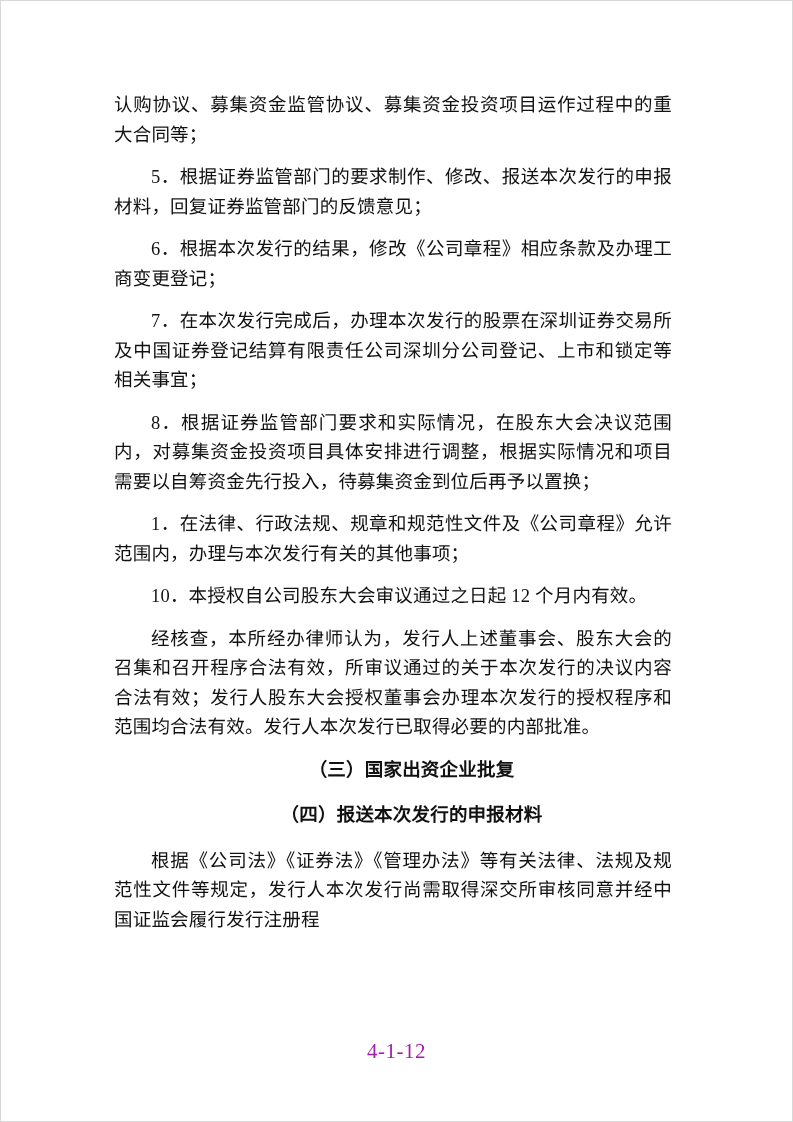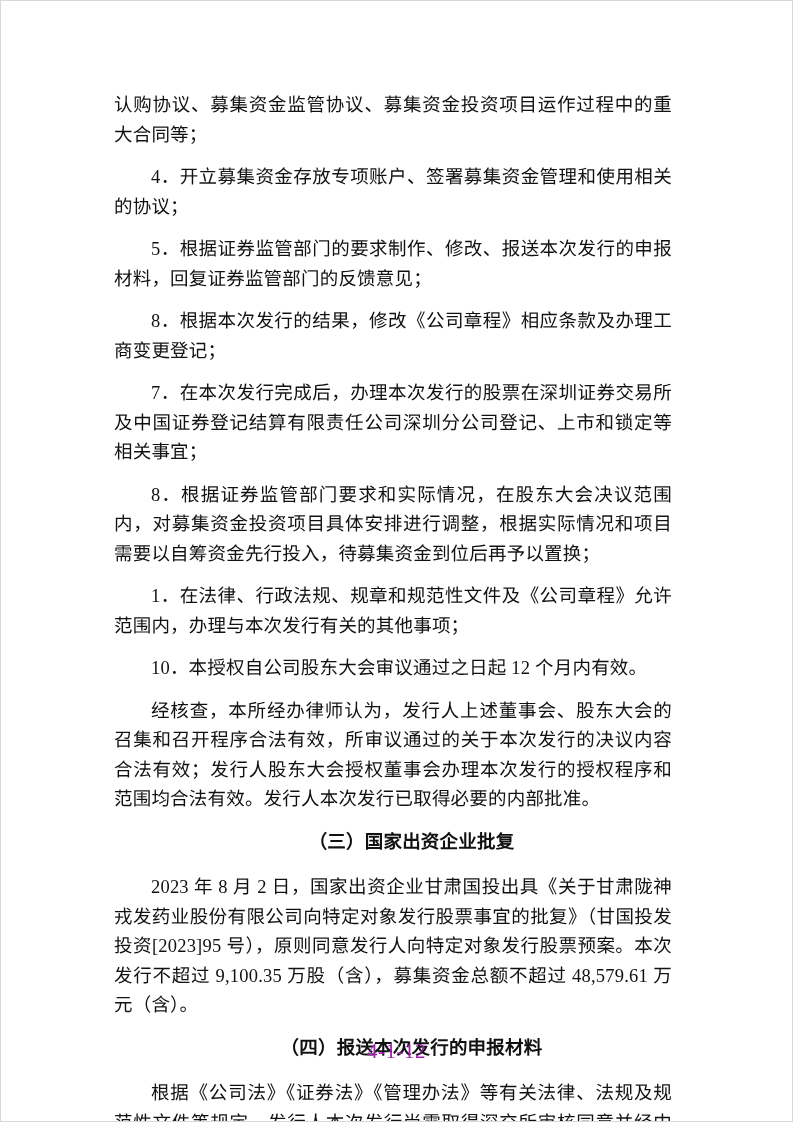--- a/index.html
+++ b/index.html
@@ -52,27 +52,25 @@
     letter-spacing: 0.5px;
     color: #a21caf;
   }
 </style>
 </head>
 <body>
 
 <div class="page">
   <div class="doc-content">
     <p class="para">认购协议、募集资金监管协议、募集资金投资项目运作过程中的重大合同等；</p>
-    <p class="para indent">4．开立募集资金存放专项账户、签署募集资金管理和使用相关的协议；</p>
     <p class="para indent">5．根据证券监管部门的要求制作、修改、报送本次发行的申报材料，回复证券监管部门的反馈意见；</p>
-    <p class="para indent">8．根据本次发行的结果，修改《公司章程》相应条款及办理工商变更登记；</p>
+    <p class="para indent">6．根据本次发行的结果，修改《公司章程》相应条款及办理工商变更登记；</p>
     <p class="para indent">7．在本次发行完成后，办理本次发行的股票在深圳证券交易所及中国证券登记结算有限责任公司深圳分公司登记、上市和锁定等相关事宜；</p>
     <p class="para indent">8．根据证券监管部门要求和实际情况，在股东大会决议范围内，对募集资金投资项目具体安排进行调整，根据实际情况和项目需要以自筹资金先行投入，待募集资金到位后再予以置换；</p>
     <p class="para indent">1．在法律、行政法规、规章和规范性文件及《公司章程》允许范围内，办理与本次发行有关的其他事项；</p>
     <p class="para indent">10．本授权自公司股东大会审议通过之日起 12 个月内有效。</p>
     <p class="para indent">经核查，本所经办律师认为，发行人上述董事会、股东大会的召集和召开程序合法有效，所审议通过的关于本次发行的决议内容合法有效；发行人股东大会授权董事会办理本次发行的授权程序和范围均合法有效。发行人本次发行已取得必要的内部批准。</p>
     <p class="para heading indent">（三）国家出资企业批复</p>
-    <p class="para indent">2023 年 8 月 2 日，国家出资企业甘肃国投出具《关于甘肃陇神戎发药业股份有限公司向特定对象发行股票事宜的批复》（甘国投发投资[2023]95 号），原则同意发行人向特定对象发行股票预案。本次发行不超过 9,100.35 万股（含），募集资金总额不超过 48,579.61 万元（含）。</p>
     <p class="para heading indent">（四）报送本次发行的申报材料</p>
     <p class="para indent">根据《公司法》《证券法》《管理办法》等有关法律、法规及规范性文件等规定，发行人本次发行尚需取得深交所审核同意并经中国证监会履行发行注册程</p>
   </div>
   <div class="page-footer">4-1-12</div>
 </div>
 
 </body></html>

